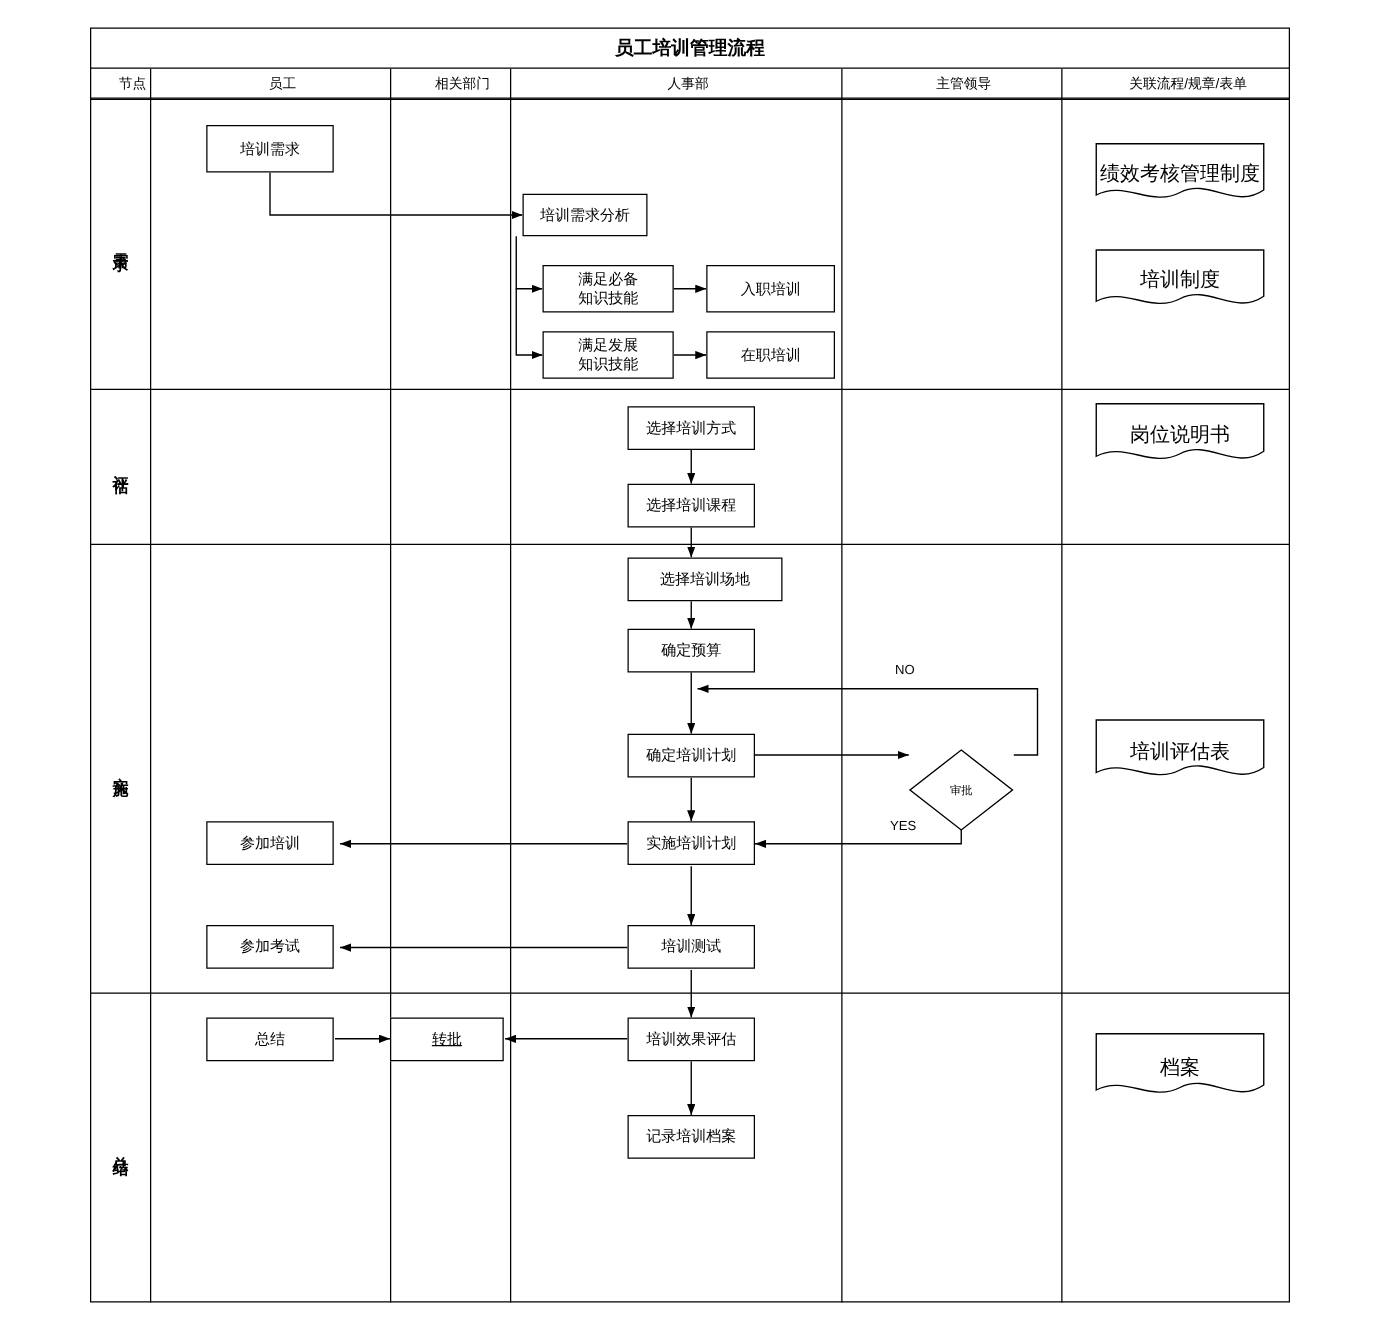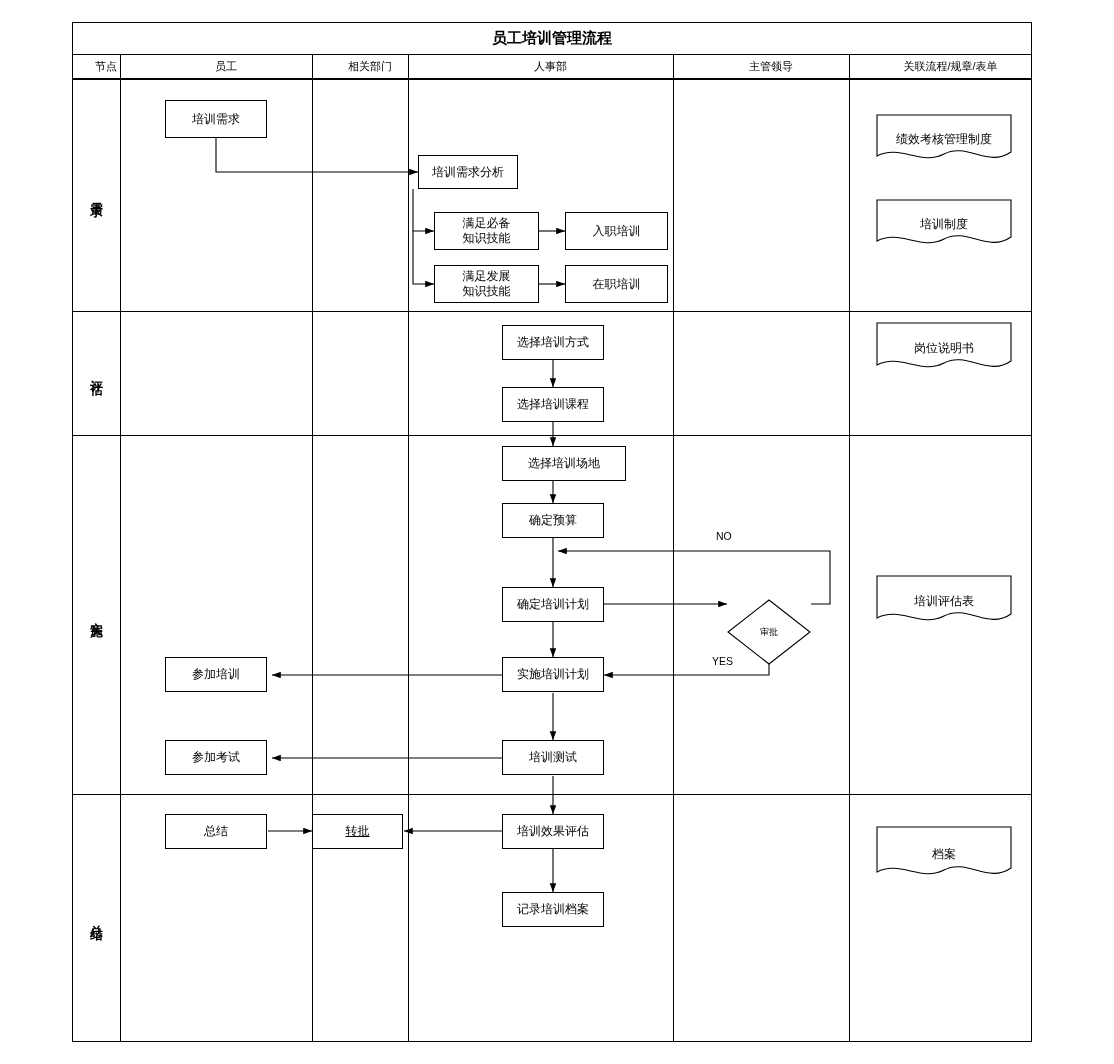--- a/index.html
+++ b/index.html
@@ -24,21 +24,21 @@
   .box{position:absolute;border:1px solid #000;background:#fff;box-sizing:border-box;
     display:flex;align-items:center;justify-content:center;text-align:center;font-size:12px;line-height:1.25;}
 
   .box.two{flex-direction:column;}
 
   .diamond{position:absolute;box-sizing:border-box;}
   .diamond .dshape{position:absolute;left:0;top:0;width:100%;height:100%;}
   .diamond .dlabel{position:absolute;left:0;top:0;width:100%;height:100%;
     display:flex;align-items:center;justify-content:center;font-size:9px;}
 
-  .doc{position:absolute;font-size:12px;}
+  .doc{position:absolute;font-size:16px;}
   .doc svg{position:absolute;left:0;top:0;}
   .doc .dtext{position:absolute;left:0;top:0;width:100%;height:100%;
     display:flex;align-items:center;justify-content:center;text-align:center;}
 
   .conn{position:absolute;left:0;top:0;width:1114px;height:1064px;pointer-events:none;}
   .lbl{position:absolute;font-size:10.5px;}
 </style>
 </head>
 <body>
 

